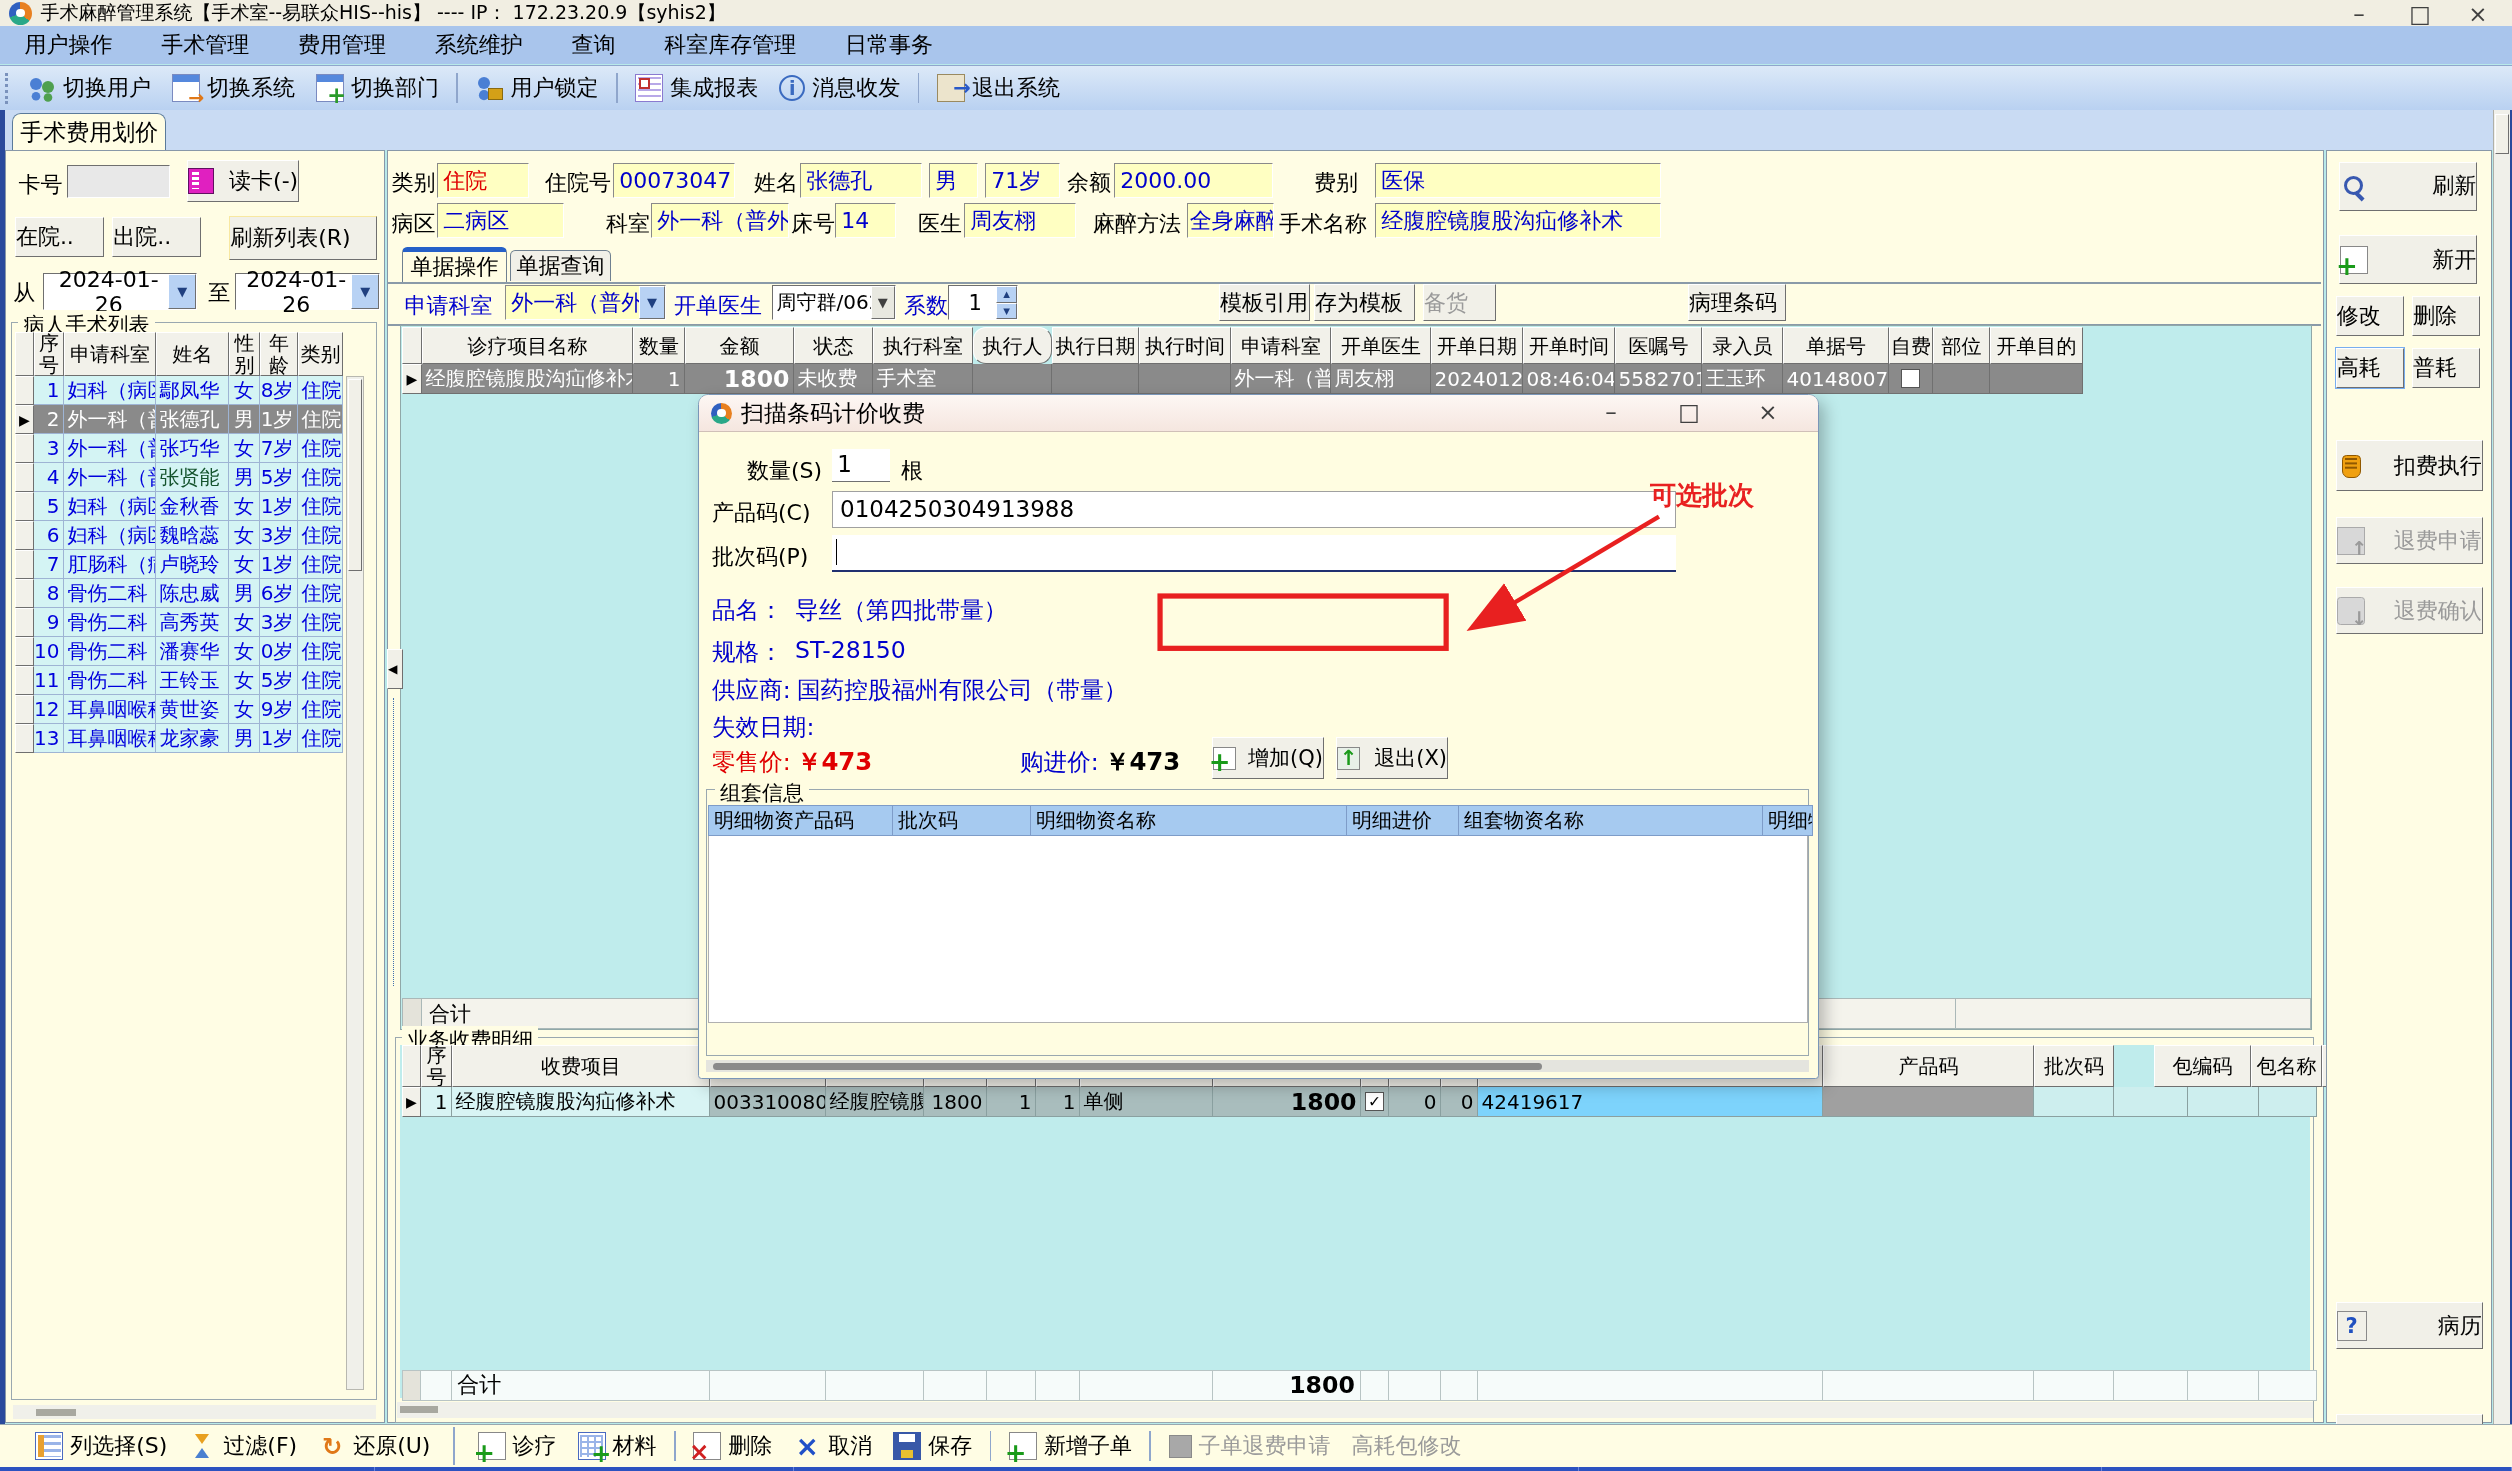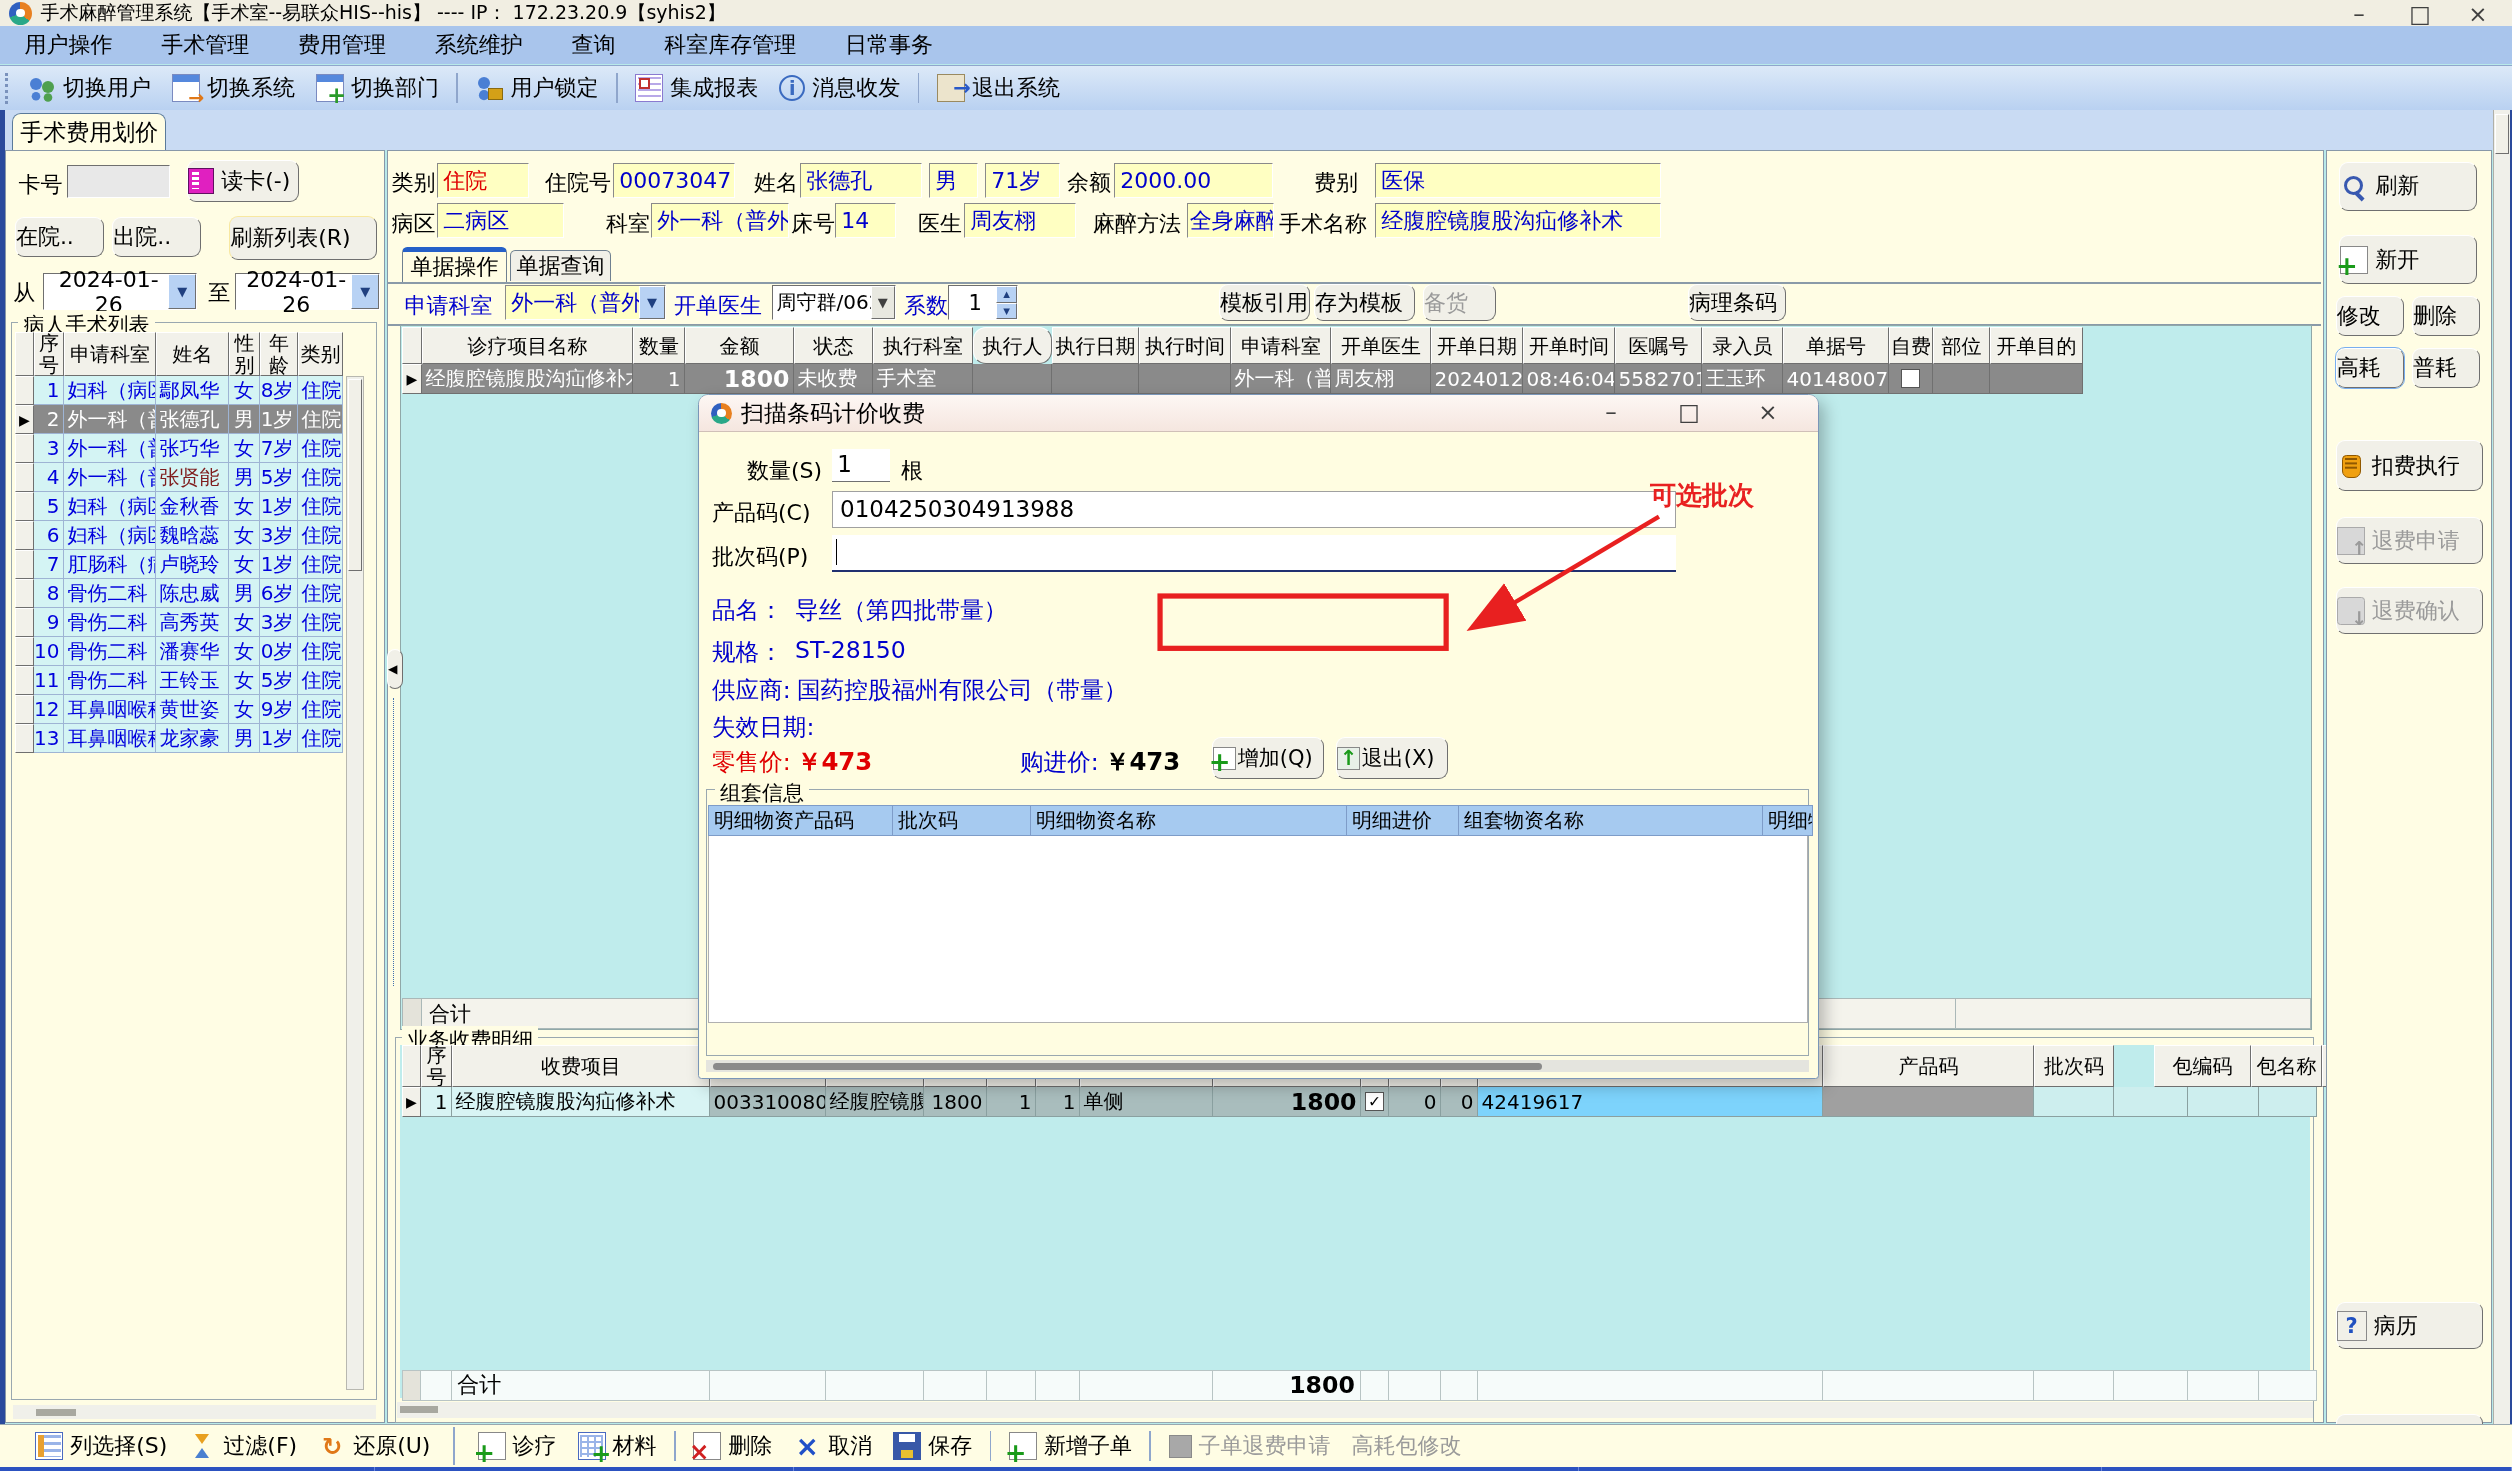--- a/index.html
+++ b/index.html
@@ -4,21 +4,21 @@
 <style>
   * { margin:0; padding:0; box-sizing:border-box; }
   html,body { width:2512px; height:1472px; }
   body { position:relative; background:#b8e9e9; font-family:"DejaVu Sans","Liberation Sans",sans-serif; overflow:hidden; color:#000; }
   .abs { position:absolute; }
   .flex { display:flex; align-items:center; }
   
   .b3 { background:#f1f0e8; border:1.7px solid; border-color:#ffffff #6f6f6f #6f6f6f #ffffff; }
   .sunk { border:1.7px solid; border-color:#6f6f6f #ffffff #ffffff #6f6f6f;text-align:center; }
   .yf { background:#ffffc2; border:1.7px solid; border-color:#8a8a8a #ffffff #ffffff #8a8a8a; color:#0000cc; font-size:22px; padding:0 5.2px; display:flex; align-items:center; overflow:hidden; white-space:nowrap; }
-  .btn { display:flex; align-items:center; justify-content:flex-start; font-size:22px; cursor:default; gap:7px;border-radius:9px; }
+  .btn { display:flex; align-items:center; justify-content:space-between; font-size:22px; cursor:default; gap:7px; }
   .lbl { font-size:22px; white-space:nowrap; display:flex; align-items:center; }
   .bluelbl { color:#0000cc; }
   .disabled { color:#9a9a9a !important; }
   
   #titlebar { left:0; top:0; width:2512px; height:26px; background:#f1eee2; display:flex; align-items:center; padding-left:8.7px; gap:8.7px; font-size:19px; }
   #menubar { left:0; top:26px; width:2512px; height:38px; background:#a9c5ec; display:flex; align-items:center; }
   .menu-item { padding:0 24.4px; font-size:22px; height:100%; display:flex; align-items:center; }
   #toolbar { left:0; top:65px; width:2512px; height:45px; background:linear-gradient(#dce9f8,#b9d1f1); border-top:0.9px solid #8fa6cc; display:flex; align-items:center; font-size:22px; }
   .tool-item { display:flex; align-items:center; gap:7px; padding:0 10.5px; height:38px; }
   .vsep { width:1.7px; height:30px; background:#8fa6cc; margin:0 7px; }
@@ -224,21 +224,21 @@
         <div class="cell" style="width: 92px; height: 29px; background: rgb(212, 244, 244); color: rgb(0, 0, 221);">外一科（普</div>
         <div class="cell" style="width: 73px; height: 29px; background: rgb(212, 244, 244); color: rgb(0, 0, 221);">张巧华</div>
         <div class="cell" style="width: 31px; height: 29px; justify-content: center; background: rgb(212, 244, 244); color: rgb(0, 0, 221);">女</div>
         <div class="cell" style="width: 38px; height: 29px; justify-content: flex-end; background: rgb(212, 244, 244); color: rgb(0, 0, 221);">47岁</div>
         <div class="cell" style="width: 45px; height: 29px; background: rgb(212, 244, 244); color: rgb(0, 0, 221);">住院</div>
       </div>
       <div style="display: flex;">
         <div class="selcell" style="width: 19px; height: 29px;"></div>
         <div class="cell" style="width: 30px; height: 29px; justify-content: flex-end; background: rgb(212, 244, 244); color: rgb(0, 0, 221);">4</div>
         <div class="cell" style="width: 92px; height: 29px; background: rgb(212, 244, 244); color: rgb(0, 0, 221);">外一科（普</div>
-        <div class="cell" style="width: 73px; height: 29px; background: rgb(212, 244, 244); color: #7f1d1d;">张贤能</div>
+        <div class="cell" style="width: 73px; height: 29px; background: rgb(212, 244, 244); color: #14532d;">张贤能</div>
         <div class="cell" style="width: 31px; height: 29px; justify-content: center; background: rgb(212, 244, 244); color: rgb(0, 0, 221);">男</div>
         <div class="cell" style="width: 38px; height: 29px; justify-content: flex-end; background: rgb(212, 244, 244); color: rgb(0, 0, 221);">75岁</div>
         <div class="cell" style="width: 45px; height: 29px; background: rgb(212, 244, 244); color: rgb(0, 0, 221);">住院</div>
       </div>
       <div style="display: flex;">
         <div class="selcell" style="width: 19px; height: 29px;"></div>
         <div class="cell" style="width: 30px; height: 29px; justify-content: flex-end; background: rgb(212, 244, 244); color: rgb(0, 0, 221);">5</div>
         <div class="cell" style="width: 92px; height: 29px; background: rgb(212, 244, 244); color: rgb(0, 0, 221);">妇科（病区</div>
         <div class="cell" style="width: 73px; height: 29px; background: rgb(212, 244, 244); color: rgb(0, 0, 221);">金秋香</div>
         <div class="cell" style="width: 31px; height: 29px; justify-content: center; background: rgb(212, 244, 244); color: rgb(0, 0, 221);">女</div>

